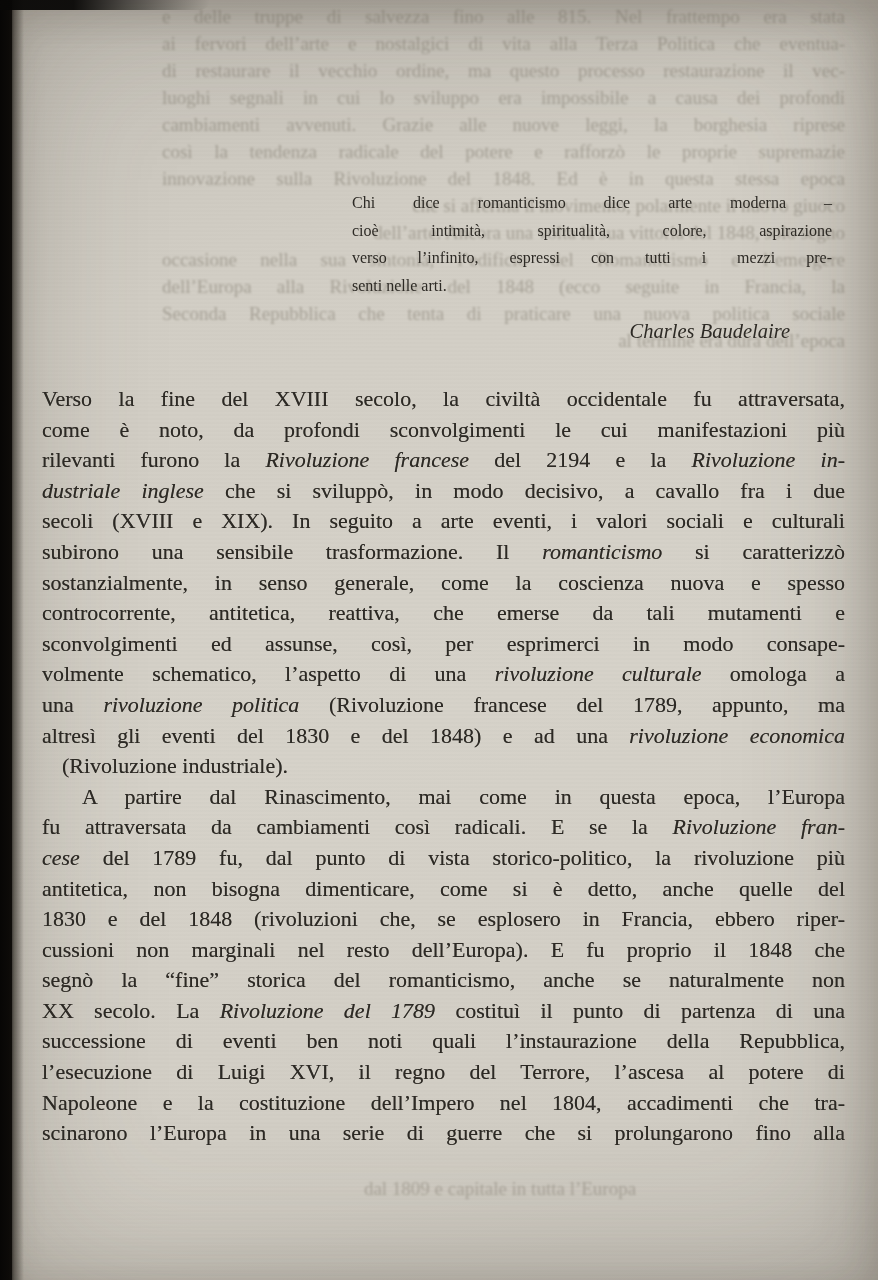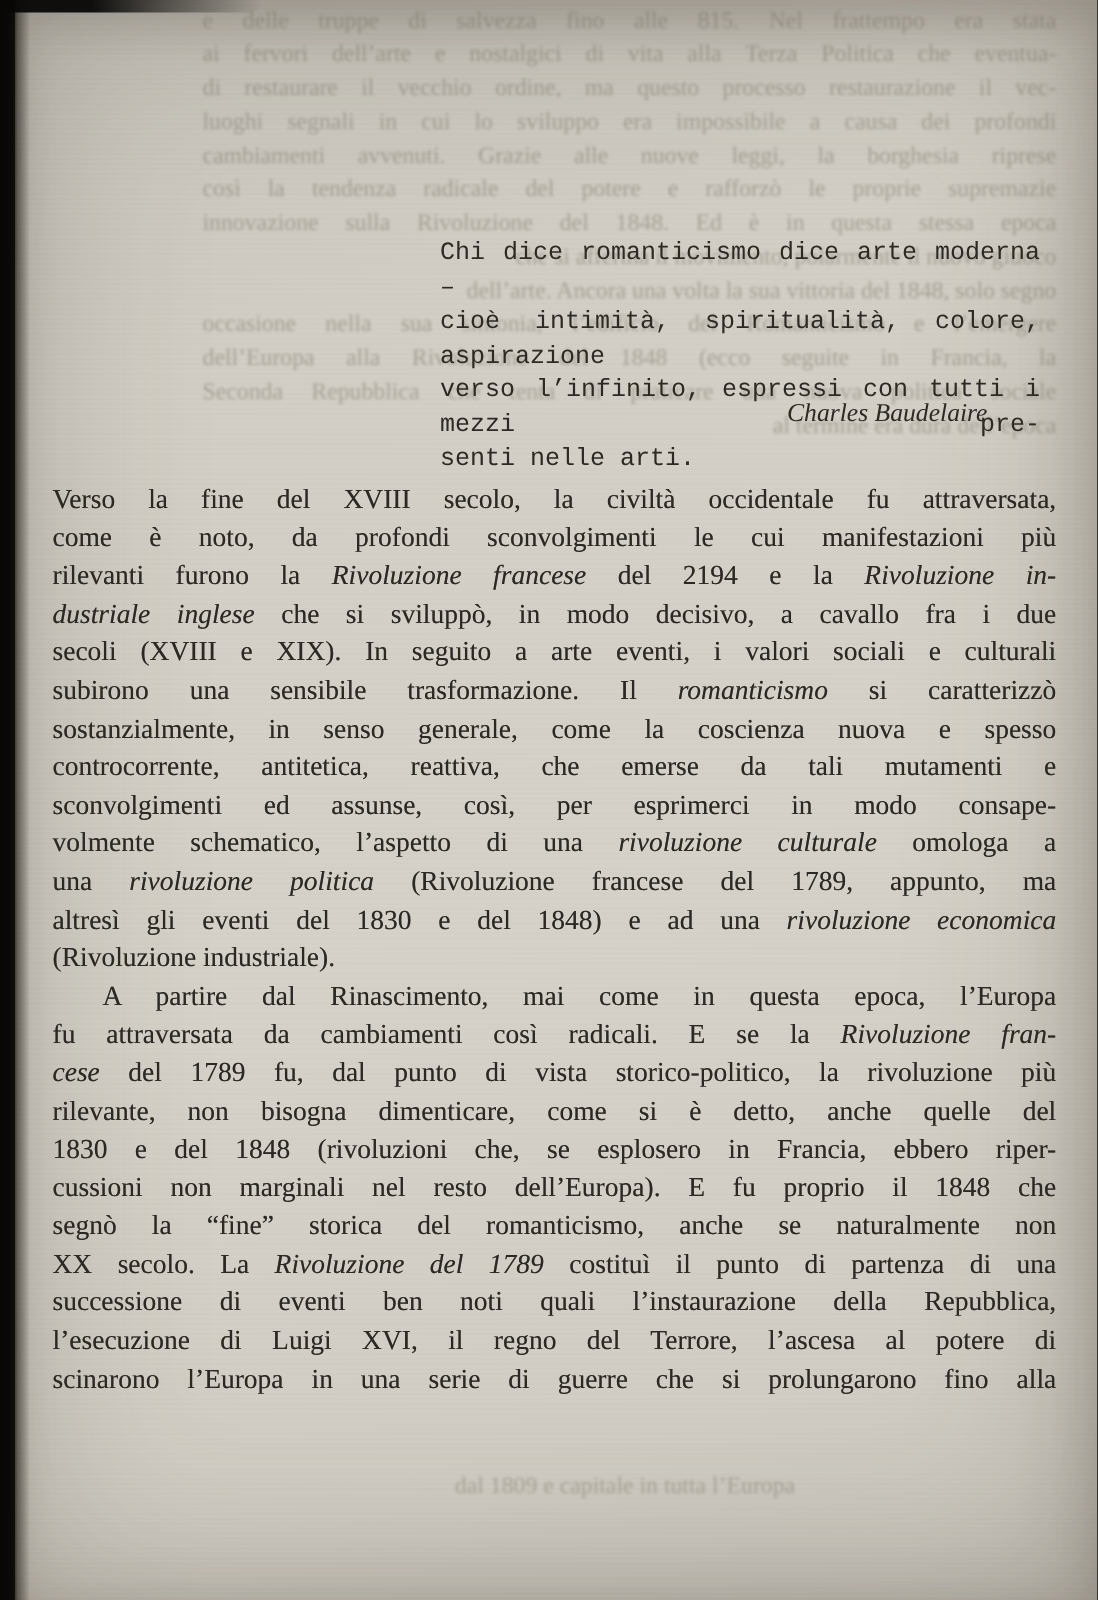--- a/index.html
+++ b/index.html
@@ -58,23 +58,22 @@
     filter: blur(1.2px);
     font-size: 19px;
     text-align: center;
   }
   
   .epigraph {
     position: absolute;
     top: 189px; left: 340px; right: 46px;
     z-index: 2;
     color: #2d2a25;
-    font-size: 20px;
+    font-size: 16px;
     line-height: 27.5px;
-    font-family: Liberation Mono, monospace;
   }
   .epigraph .qline { text-align: justify; text-align-last: justify; }
   .epigraph .qline.last { text-align: center; text-align-last: left; }
   .attribution {
     position: absolute;
     top: 320px; right: 88px;
     z-index: 2;
     color: #2d2a25;
     font-style: italic;
     font-size: 20.5px;
@@ -84,21 +83,21 @@
   .body-text {
     position: absolute;
     top: 384px; left: 30px; right: 33px;
     z-index: 2;
     color: #2c2924;
     font-size: 22px;
     line-height: 30.6px;
     text-shadow: 0 0 0.5px rgba(44,41,36,0.55);
   }
   .body-text .line { text-align: justify; text-align-last: justify; white-space: normal; font-family: Liberation Serif, serif; }
-  .body-text .line.noj { text-align: center; text-align-last: left; }
+  .body-text .line.noj { text-align: center; text-align-last: left; margin-left: 20px; }
   .body-text .line.indent { padding-left: 40px; }
   .body-text em { font-style: italic; }
 </style>
 </head>
 <body>
 
 <div class="photo">
   <div class="page">
 
     <div class="bleed-top">
@@ -136,27 +135,28 @@
         <div class="line"><span>sostanzialmente, in senso generale, come la coscienza nuova e spesso</span></div>
         <div class="line"><span>controcorrente, antitetica, reattiva, che emerse da tali mutamenti e</span></div>
         <div class="line"><span>sconvolgimenti ed assunse, così, per esprimerci in modo consape-</span></div>
         <div class="line"><span>volmente schematico, l’aspetto di una </span><em>rivoluzione culturale</em><span> omologa a</span></div>
         <div class="line"><span>una </span><em>rivoluzione politica</em><span> (Rivoluzione francese del 1789, appunto, ma</span></div>
         <div class="line"><span>altresì gli eventi del 1830 e del 1848) e ad una </span><em>rivoluzione economica</em></div>
         <div class="line noj"><span>(Rivoluzione industriale).</span></div>
         <div class="line indent"><span>A partire dal Rinascimento, mai come in questa epoca, l’Europa</span></div>
         <div class="line"><span>fu attraversata da cambiamenti così radicali. E se la </span><em>Rivoluzione fran-</em></div>
         <div class="line"><em>cese</em><span> del 1789 fu, dal punto di vista storico-politico, la rivoluzione più</span></div>
-        <div class="line"><span>rilevante, non bisogna dimenticare, come si è detto, anche quelle del</span></div>
+        <div class="line"><span>antitetica, non bisogna dimenticare, come si è detto, anche quelle del</span></div>
         <div class="line"><span>1830 e del 1848 (rivoluzioni che, se esplosero in Francia, ebbero riper-</span></div>
         <div class="line"><span>cussioni non marginali nel resto dell’Europa). E fu proprio il 1848 che</span></div>
         <div class="line"><span>segnò la “fine” storica del romanticismo, anche se naturalmente non</span></div>
         <div class="line"><span>XX secolo. La </span><em>Rivoluzione del 1789</em><span> costituì il punto di partenza di una</span></div>
         <div class="line"><span>successione di eventi ben noti quali l’instaurazione della Repubblica,</span></div>
         <div class="line"><span>l’esecuzione di Luigi XVI, il regno del Terrore, l’ascesa al potere di</span></div>
+        <div class="line"><span>Napoleone e la costituzione dell’Impero nel 1804, accadimenti che tra-</span></div>
         <div class="line"><span>scinarono l’Europa in una serie di guerre che si prolungarono fino alla</span></div>
       </div>
 
     <div class="bleed-bottom">dal 1809 e capitale in tutta l’Europa</div>
 
   </div>
   <div class="left-edge"></div>
   <div class="top-edge-mark"></div>
 </div>
 

